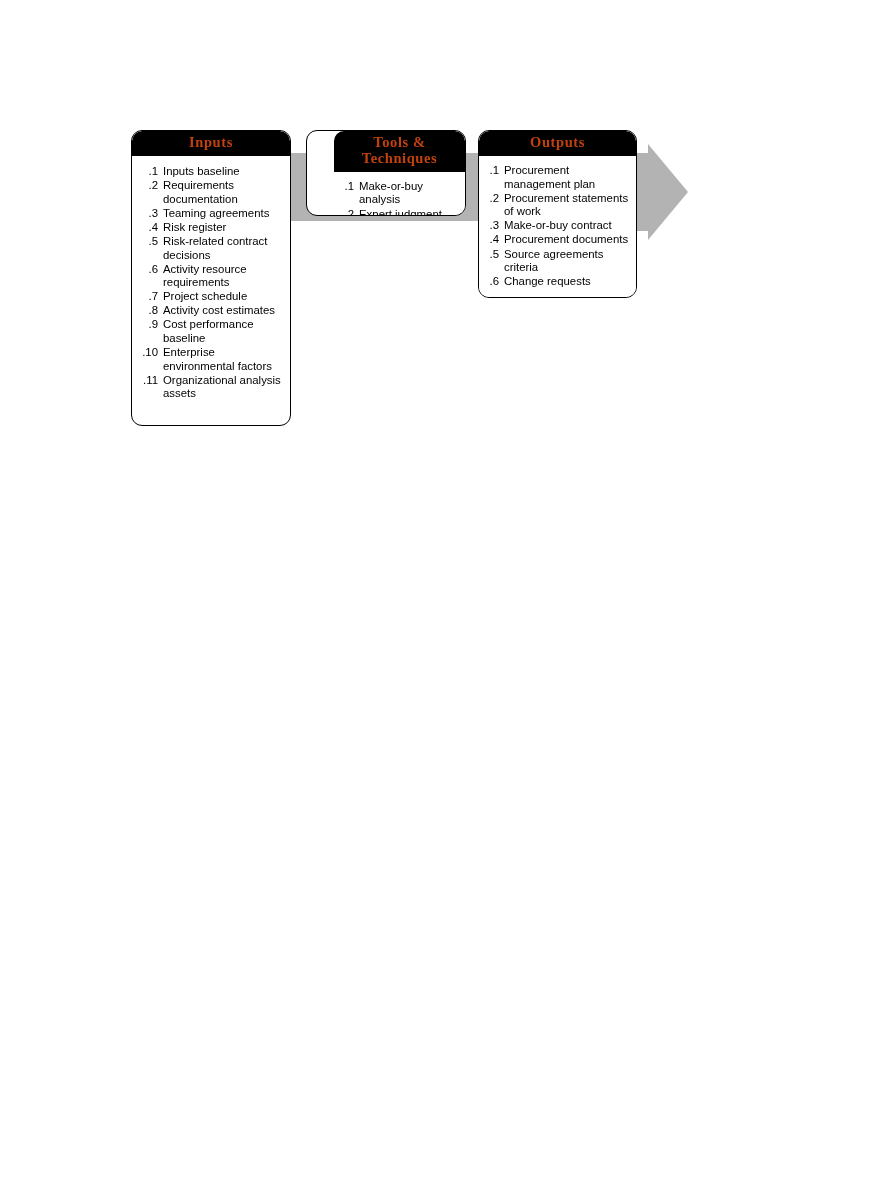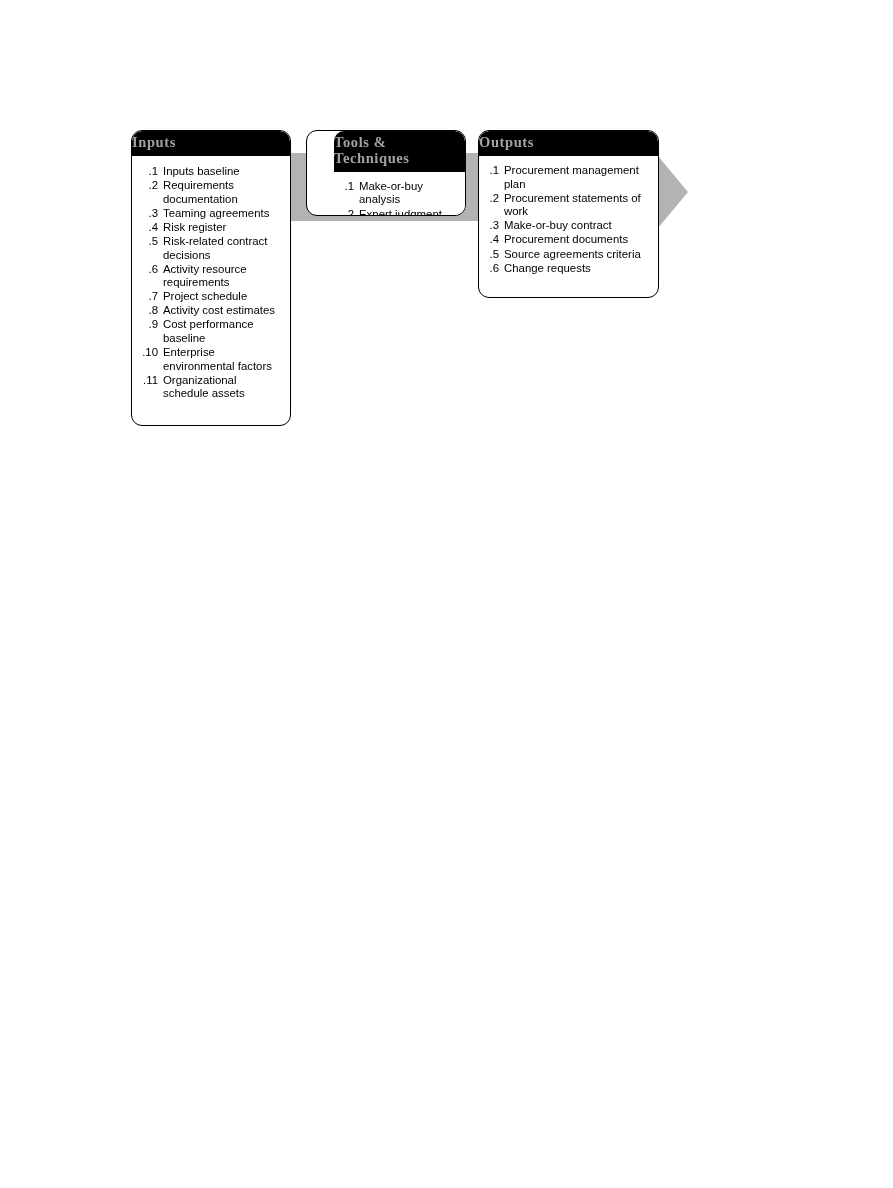--- a/index.html
+++ b/index.html
@@ -51,26 +51,26 @@
     z-index: 3;
     background: #ffffff;
     border: 1px solid #000000;
     border-radius: 11px;
     box-sizing: border-box;
     overflow: hidden;
   }
 
   .box-header {
     background: #000000;
-    color: #a3a3a3;
+    color: #c2410c;
     font-family: "Liberation Serif", serif;
     font-weight: bold;
     font-size: 14.5px;
     letter-spacing: 0.6px;
-    text-align: left;
+    text-align: center;
     padding: 4px 0 5px 0;
     line-height: 1.1;
     border-radius: 10px 10px 0 0;
   }
 
   .box-body {
     padding: 9px 6px 11px 6px;
     background: #ffffff;
   }
 
@@ -118,21 +118,21 @@
     top: 130px;
     width: 160px;
     height: 86px;
     padding-left: 27px;
   }
   #box-tools .item-num { width: 14px; }
 
   #box-outputs {
     left: 478px;
     top: 130px;
-    width: 181px;
+    width: 159px;
     height: 168px;
   }
   #box-outputs .item-num { width: 14px; }
 
   #box-tools .box-body { padding-top: 8px; }
   #box-outputs .box-body { padding-top: 8px; }
 </style>
 </head>
 <body>
 
@@ -183,21 +183,21 @@
         <li>
           <span class="item-num">.9</span>
           <span class="item-text">Cost performance baseline</span>
         </li>
         <li>
           <span class="item-num">.10</span>
           <span class="item-text">Enterprise environmental factors</span>
         </li>
         <li>
           <span class="item-num">.11</span>
-          <span class="item-text">Organizational schedule assets</span>
+          <span class="item-text">Organizational analysis assets</span>
         </li>
       </ol>
     </div>
   </div>
 
   <div class="process-box" id="box-tools">
     <div class="box-header">Tools &amp; Techniques</div>
     <div class="box-body">
       <ol class="item-list">
         <li>

